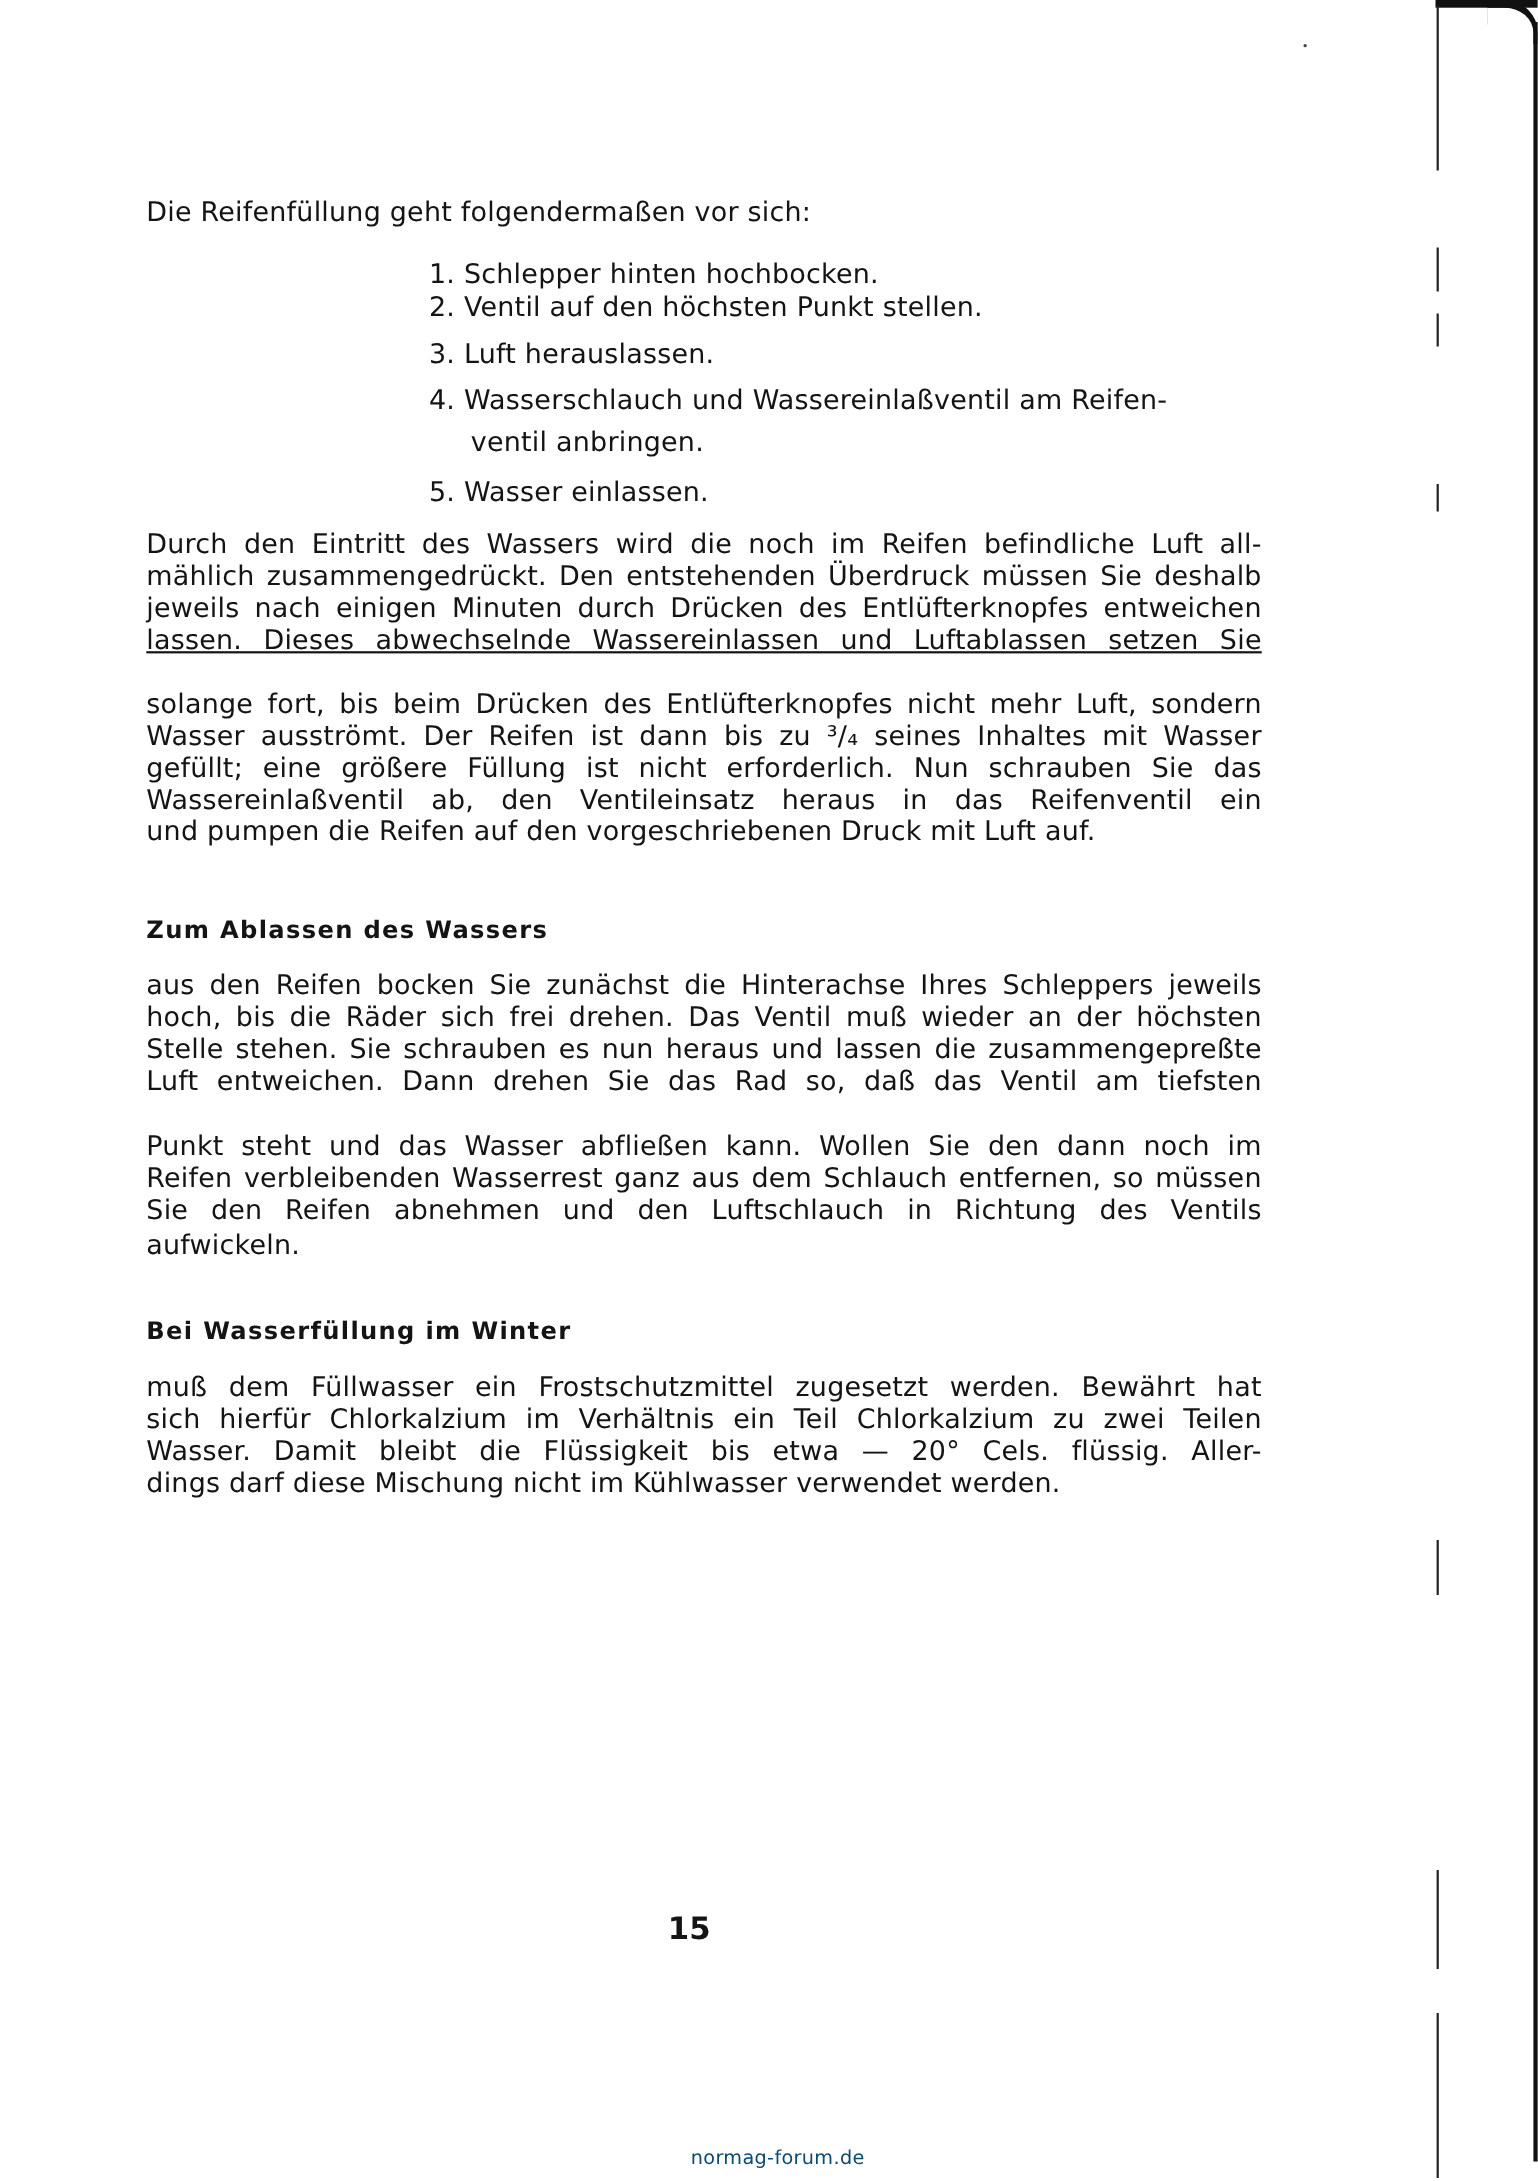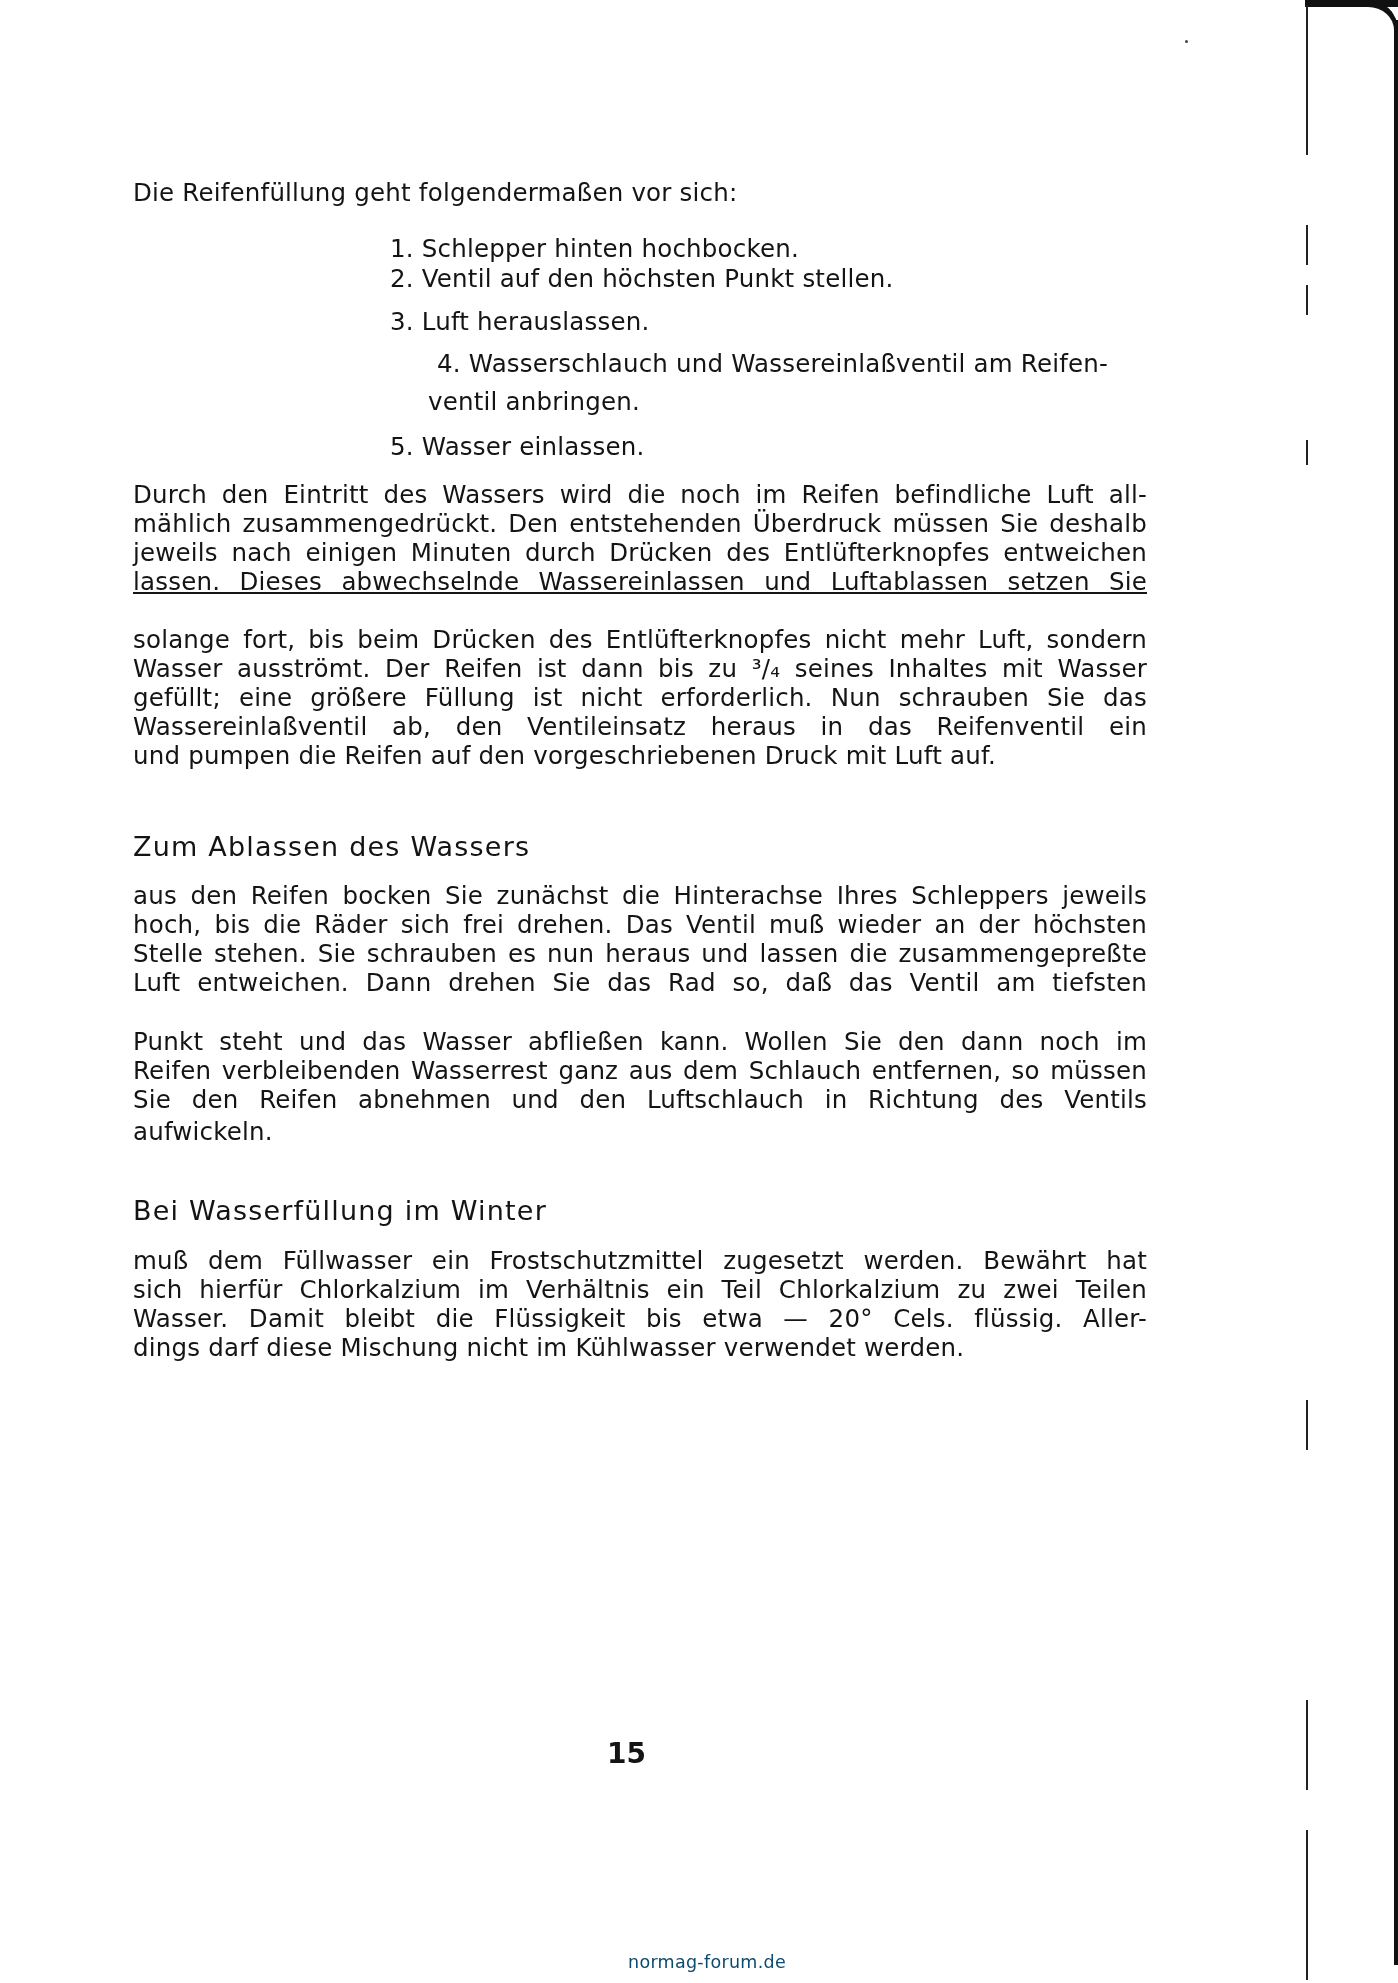--- a/index.html
+++ b/index.html
@@ -3,21 +3,21 @@
 <meta charset="utf-8">
 <style>
   html, body { margin:0; padding:0; background:#ffffff; }
   body { width:1398px; height:1983px; position:relative; overflow:hidden;
          font-family:"DejaVu Sans", sans-serif; color:#141414; }
   .page-text { position:absolute; left:133px; width:1014px; font-size:24.5px;
                letter-spacing:0.2px; }
   .line { position:absolute; left:0; width:1014px; height:30px; white-space:nowrap;
           line-height:30px; }
   .justify { text-align:justify; text-align-last:justify; }
-  .heading { font-weight:normal; letter-spacing:1.2px; font-size:27px; }
+  .heading { font-weight:bold; letter-spacing:1.2px; font-size:22px; }
   .list-line { left:257px; width:auto; }
   .list-cont { left:295px; width:auto; }
   .page-number { position:absolute; left:607px; top:1737px; font-size:28px; font-weight:bold; }
   .watermark { position:absolute; left:628px; top:1952px; font-size:17.5px; color:#0c4a6e;
                font-family:"DejaVu Sans", sans-serif; letter-spacing:0.3px; }
   
   .border-right { position:absolute; left:1394px; top:20px; width:4px; height:1945px; background:#111; }
   .border-top { position:absolute; left:1305px; top:0; width:93px; height:7px; background:#111; }
   .border-corner { position:absolute; left:1352px; top:0; width:46px; height:40px;
                    border-top:7px solid #111; border-right:4px solid #111;
@@ -48,21 +48,21 @@
     <span>Schlepper hinten hochbocken.</span>
   </div>
   <div class="line list-line" style="top:264px;">
     <span>2.</span>
     <span>Ventil auf den höchsten Punkt stellen.</span>
   </div>
   <div class="line list-line" style="top:307px;">
     <span>3.</span>
     <span>Luft herauslassen.</span>
   </div>
-  <div class="line list-line" style="top:349px;width:757px;margin-left:47px;">
+  <div class="line list-line" style="top:349px;width:757px;">
     <span>4.</span>
     <span>Wasserschlauch und Wassereinlaßventil am Reifen-</span>
   </div>
   <div class="line list-cont" style="top:387px;">ventil anbringen.</div>
   <div class="line list-line" style="top:432px;">
     <span>5.</span>
     <span>Wasser einlassen.</span>
   </div>
 
   <div class="line justify" style="top:480px;">Durch den Eintritt des Wassers wird die noch im Reifen befindliche Luft all-</div>

